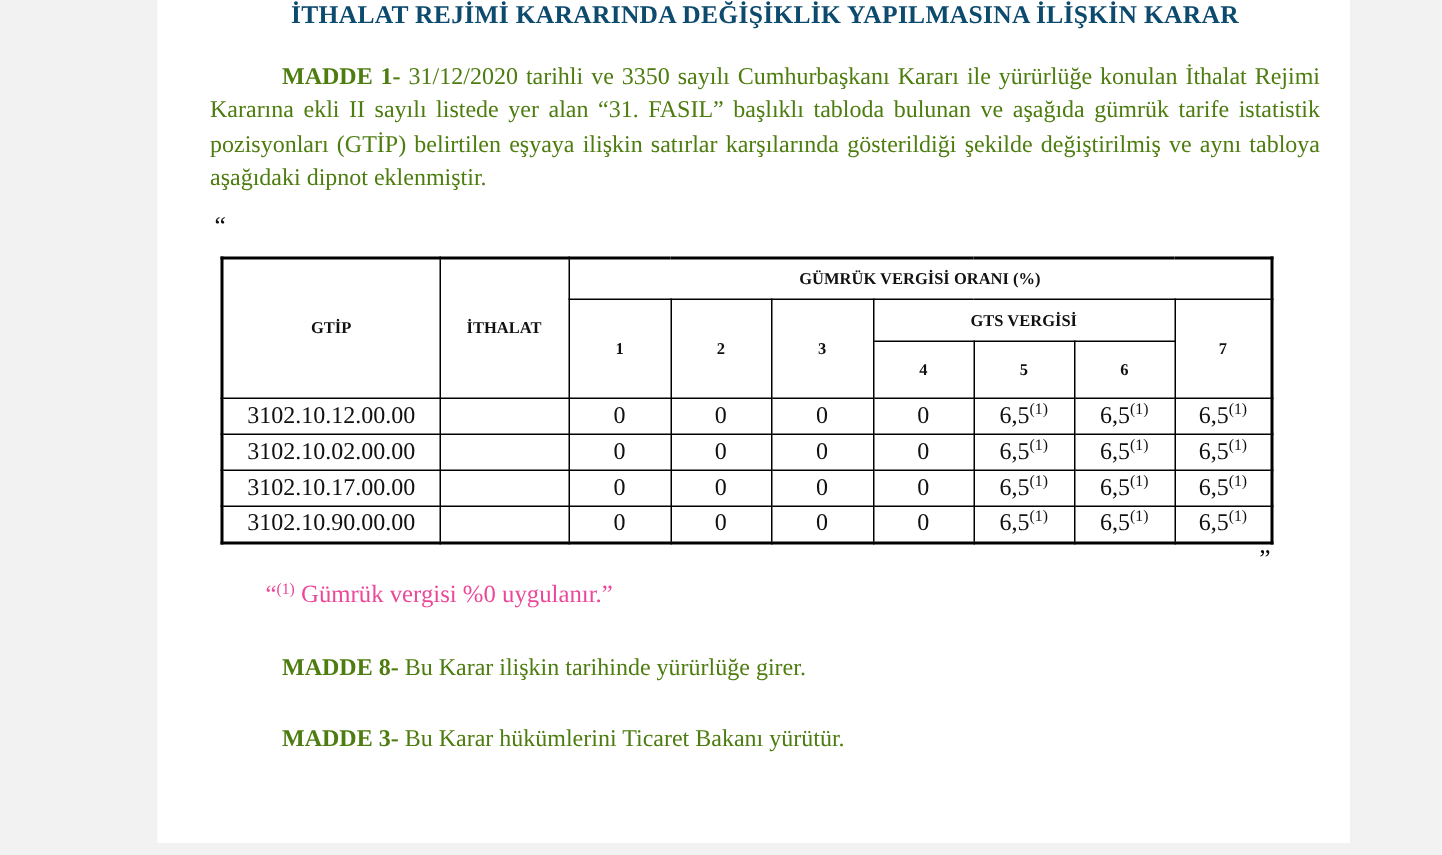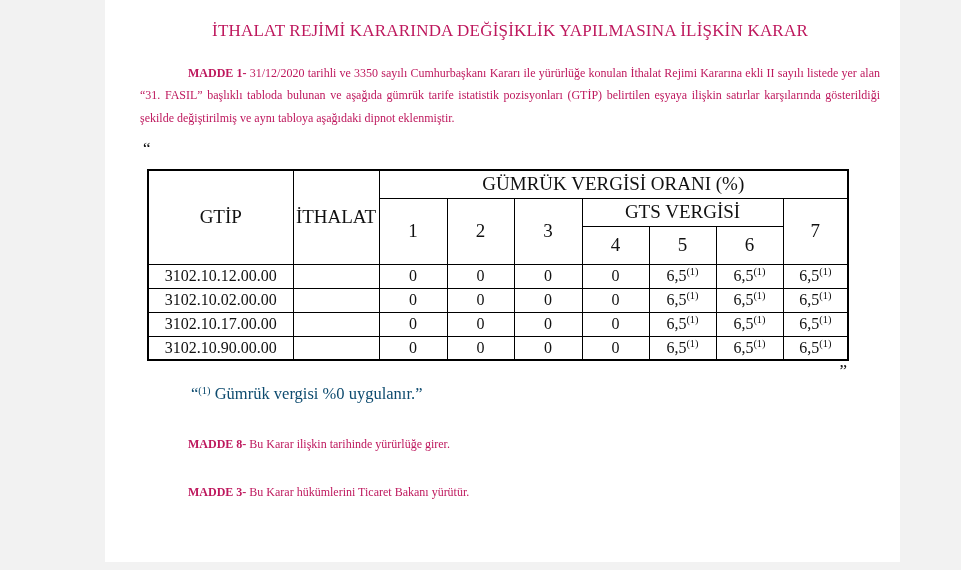--- a/index.html
+++ b/index.html
@@ -16,34 +16,33 @@
     background: #f2f2f2;
   }
   .sheet {
     position: absolute;
     left: 105px; top: 0;
     width: 795px; height: 562px;
     background: #ffffff;
     padding: 0 20px 0 35px;
   }
   .title {
-    margin-top: 21px;
     text-align: center;
     font-size: 17px;
-    font-weight: normal;
+    font-weight: bold;
     letter-spacing: 0.2px;
-    color: #be185d;
+    color: #0c4a6e;
   }
   .para {
     margin-top: 21px;
-    font-size: 12px;
+    font-size: 16px;
     line-height: 22.4px;
     text-align: justify;
     text-indent: 48px;
-    color: #be185d;
+    color: #4d7c0f;
   }
   .open-quote {
     margin-top: 10px;
     margin-left: 3px;
     font-size: 17px;
     height: 20px;
     color: #0a0a0a;
   }
   table.tariff {
     margin-top: 10px;
@@ -54,44 +53,44 @@
   }
   table.tariff th, table.tariff td {
     border: 1.5px solid #000;
     font-size: 16px;
     vertical-align: middle;
     text-align: center;
     padding: 0;
     overflow: hidden;
   }
   table.tariff { border: 2px solid #000; }
-  table.tariff th { font-weight: normal; font-size: 19px; }
+  table.tariff th { font-weight: bold; font-size: 11px; }
   tr.h1 { height: 28px; }
   tr.h2 { height: 28px; }
   tr.h3 { height: 38px; }
   tr.datarow { height: 24px; padding-left: 32px; }
   td.gtip { text-align: left; padding-left: 6px; font-size: 16.5px; }
   sup.fn {
     font-size: 10.5px;
     line-height: 0;
     vertical-align: 6px;
   }
   .close-quote {
     width: 707px;
     text-align: right;
     font-size: 17px;
     height: 18px;
     margin-top: 0px;
     color: #0a0a0a;
   }
   .footnote {
     margin-top: 5px;
-    margin-left: 51px;
+    margin-left: 37px;
     font-size: 16.5px;
-    color: #0c4a6e;
+    color: #ec4899;
   }
   .footnote sup.fn { vertical-align: 5px; }
   .madde {
     margin-top: 0;
   }
   .madde2 { margin-top: 29px; }
   .madde3 { margin-top: 25px; }
   b.lbl { font-weight: bold; }
 </style>
 </head>

